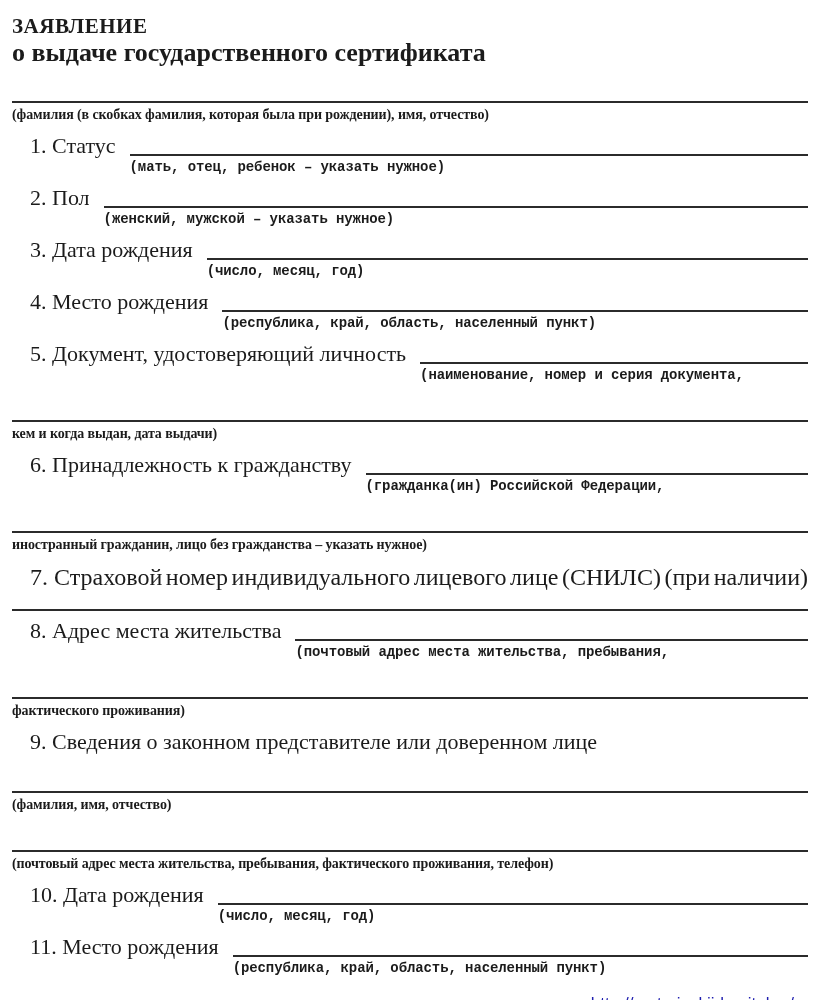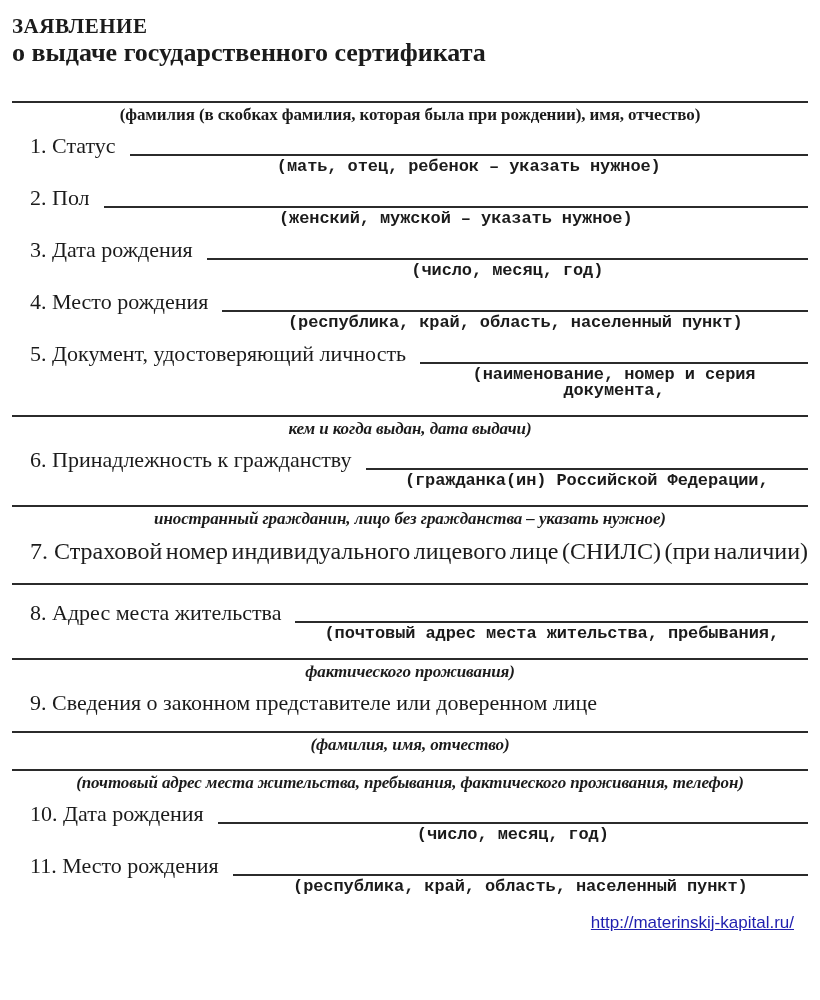--- a/index.html
+++ b/index.html
@@ -12,45 +12,45 @@
   .page { padding: 13px 12px 0 12px; }
 
   
   .title { font-weight: bold; }
   .title .t1 { font-size: 21px; line-height: 27px; letter-spacing: 0.5px; }
   .title .t2 { font-size: 26px; line-height: 25px; }
 
   
   .fline { border-bottom: 2px solid #2b2b2b; height: 0; }
   .hint {
-    font-weight: bold; font-size: 17px; line-height: 16px;
-    text-align: center; margin-top: 4px; letter-spacing: -0.1px;
+    font-weight: bold; font-size: 14px; line-height: 16px;
+    margin-top: 4px; letter-spacing: -0.1px;
   }
   .head-rule { margin-top: 36px; }
 
   
   .item { margin: 11px 0 0 18px; }
   .item .row { display: flex; }
   .item .label { font-size: 22px; line-height: 24px; white-space: nowrap; padding-right: 14px; }
   .item .fill { flex: 1; font-family: Liberation Mono, monospace; }
   .item .fill .line { height: 22px; border-bottom: 2px solid #2b2b2b; }
   .item .fill .hint { margin-top: 3px; }
 
   
-  .fullseg { margin-top: 16px; font-style: italic; }
+  .fullseg { margin-top: 37px; }
 
   
   .snils { margin-top: 12px; }
   .snils .jrow {
     display: flex; justify-content: space-between;
     font-size: 24px; line-height: 24px; margin-left: 18px;
   }
   .snils .fline { margin-top: 20px; }
 
-  .m16 { margin-top: 16px; }
+  .m16 { margin-top: 8px; }
 
   
   .footer { text-align: right; margin: 18px 14px 0 0; }
   .footer a {
     font-family: "Liberation Sans", "DejaVu Sans", sans-serif;
     font-size: 17px; text-decoration: underline; cursor: pointer; padding-left: 16px;
   }
 </style>
 </head>
 <body>

